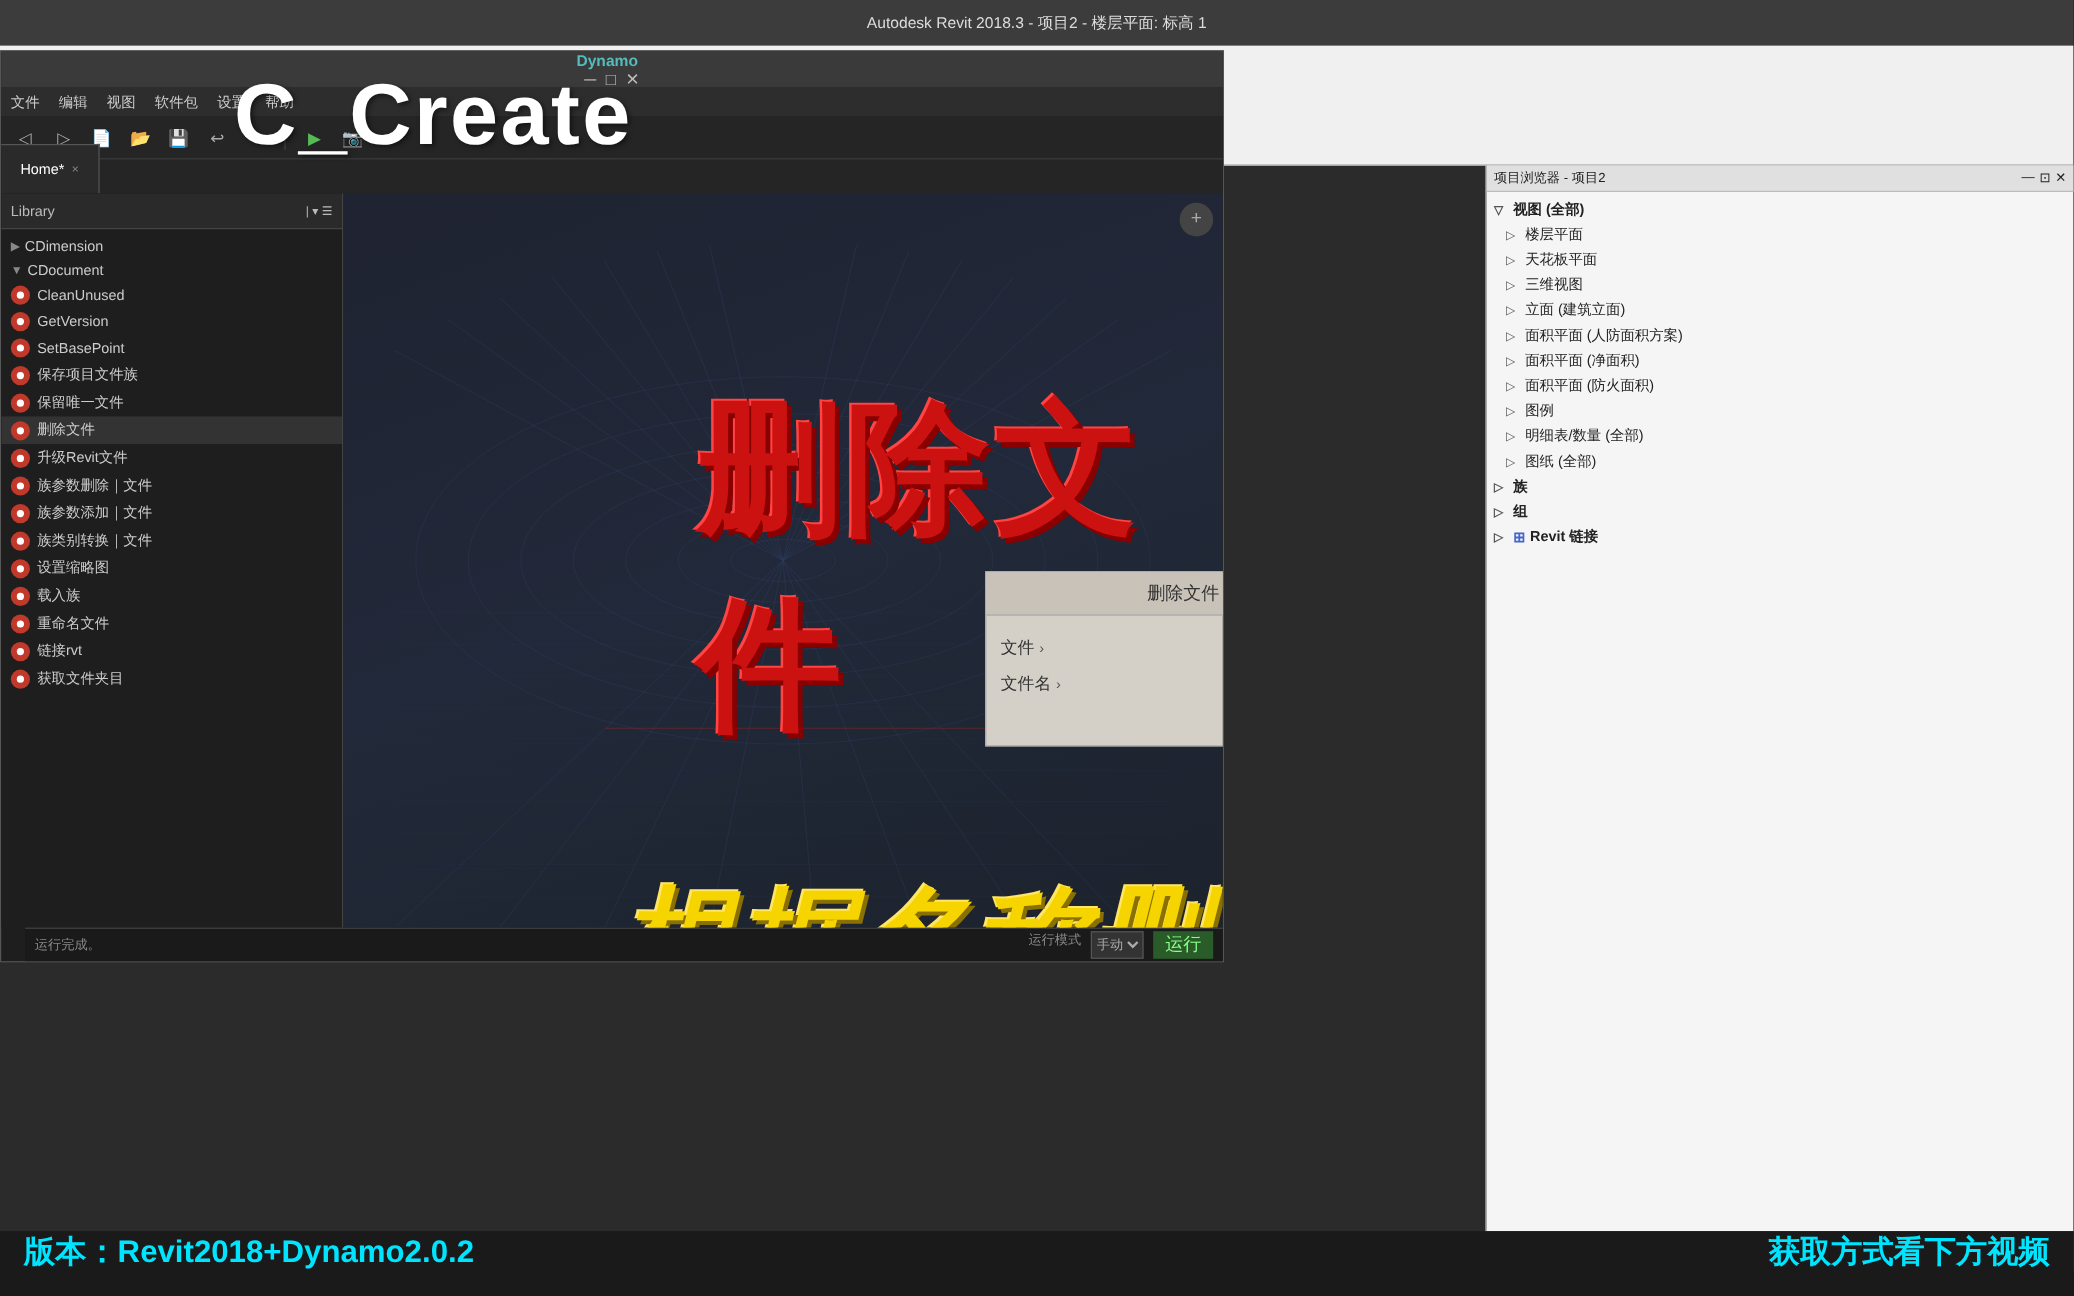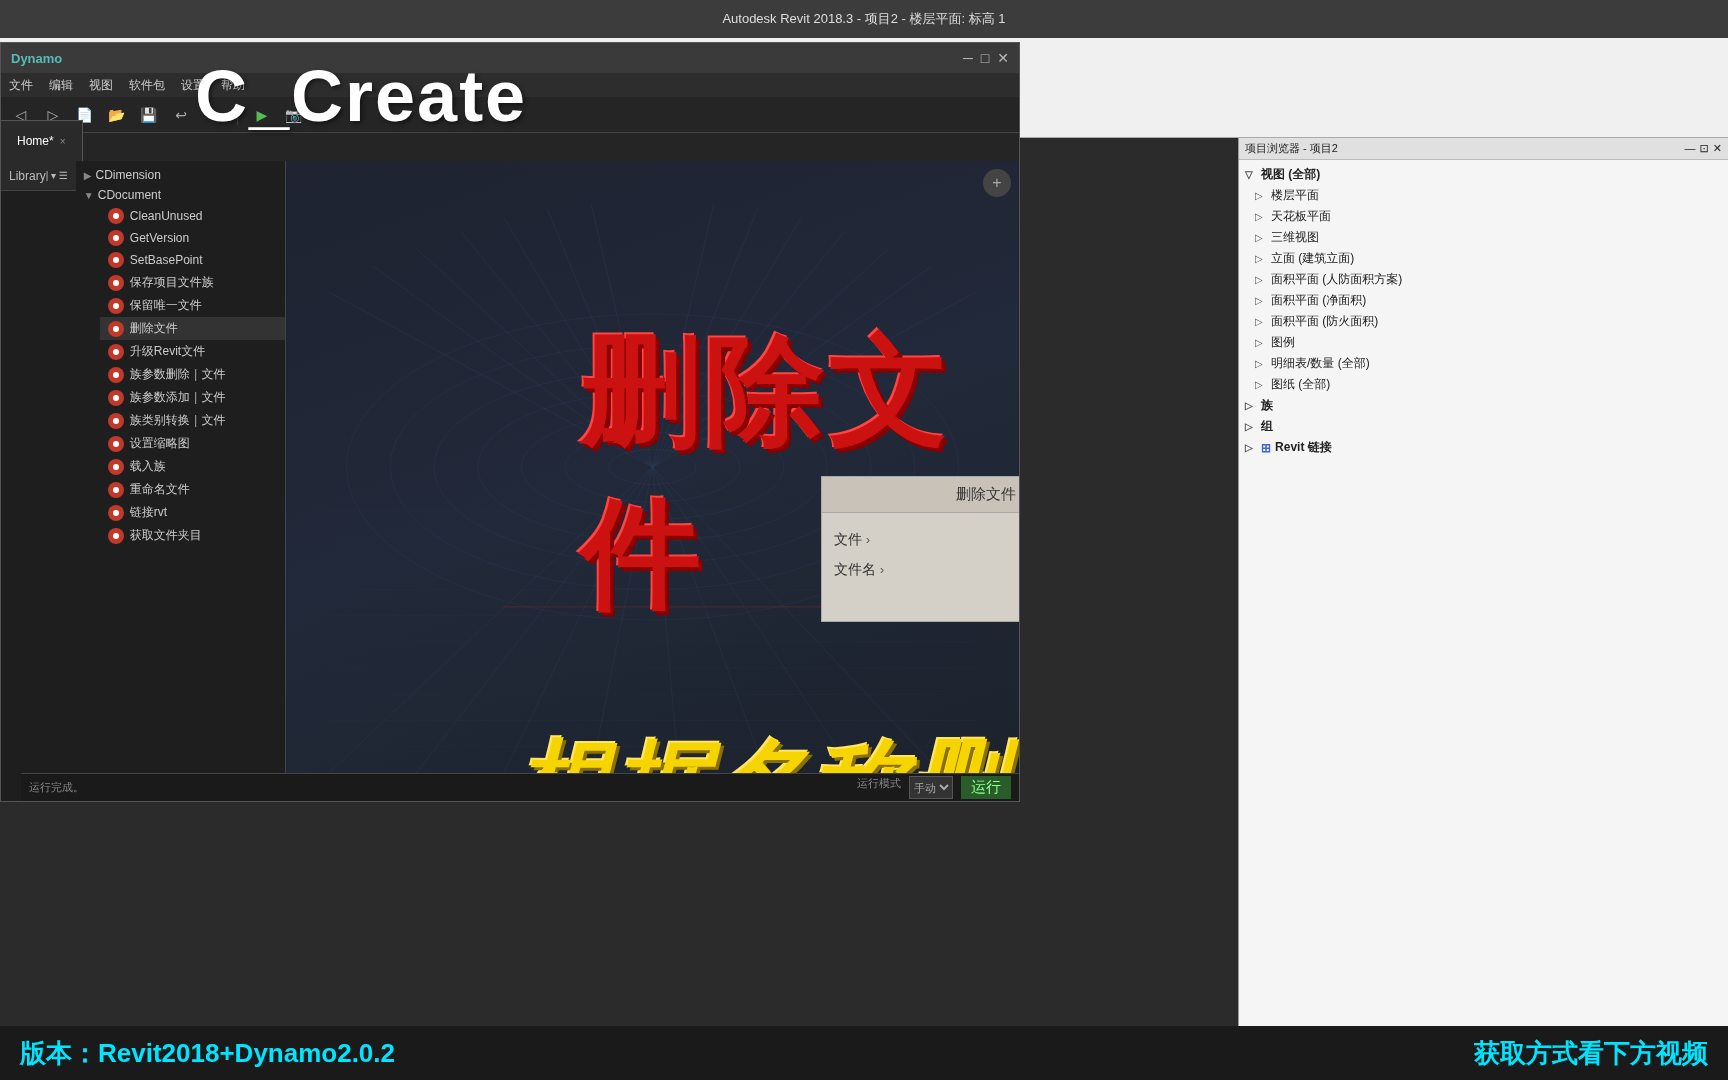--- a/index.html
+++ b/index.html
@@ -50,20 +50,21 @@
     }
     .dynamo-titlebar {
       height: 30px;
       background: #3a3a3a;
       display: flex;
       align-items: center;
       padding: 0 10px;
       color: #ddd;
       font-size: 13px;
       flex-shrink: 0;
+      flex-direction: column;
     }
     .dynamo-titlebar-title { flex: 1; }
     .dynamo-titlebar-controls {
       display: flex;
       gap: 8px;
       font-size: 14px;
       color: #bbb;
     }
     .dynamo-titlebar-controls span { cursor: pointer; }
 
@@ -93,21 +94,21 @@
       display: flex;
       flex: 1;
       overflow: hidden;
     }
 
     
     .library-panel {
       width: 285px;
       background: #1e1e1e;
       display: flex;
-      flex-direction: row;
+      flex-direction: column;
       border-right: 1px solid #444;
       flex-shrink: 0;
     }
     .library-header {
       height: 30px;
       background: #2a2a2a;
       display: flex;
       align-items: center;
       padding: 0 8px;
       color: #bbb;
@@ -138,21 +139,21 @@
     }
     .tree-group-header {
       padding: 3px 8px;
       display: flex;
       align-items: center;
       gap: 4px;
       cursor: pointer;
     }
     .tree-group-arrow { color: #888; font-size: 10px; }
     .tree-group-name { font-size: 12px; color: #ccc; }
-    .tree-items { padding-left: 24px; }
+    .tree-items { padding-left: 0; }
     .tree-item {
       padding: 3px 8px;
       display: flex;
       align-items: center;
       gap: 6px;
       cursor: pointer;
       font-size: 12px;
       color: #ccc;
     }
     .tree-item-icon {
@@ -302,21 +303,20 @@
     .status-left { flex: 1; }
     .status-right { display: flex; gap: 8px; }
 
     
     .revit-bottom {
       position: absolute;
       bottom: 0; left: 0; right: 0;
       height: 54px;
       background: #1a1a1a;
       display: flex;
-      align-items: center;
       padding: 0 20px;
       gap: 20px;
     }
     .bottom-version {
       color: #00e5ff;
       font-size: 26px;
       font-weight: bold;
     }
     .bottom-acquisition {
       margin-left: auto;

